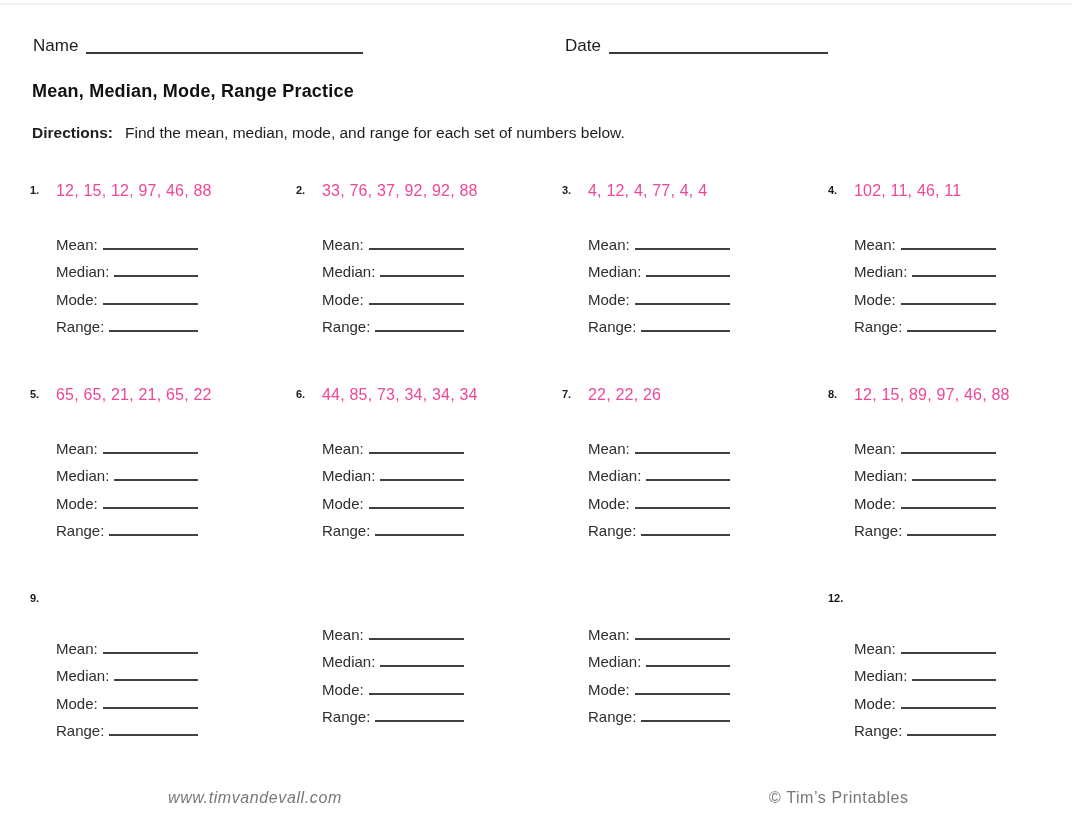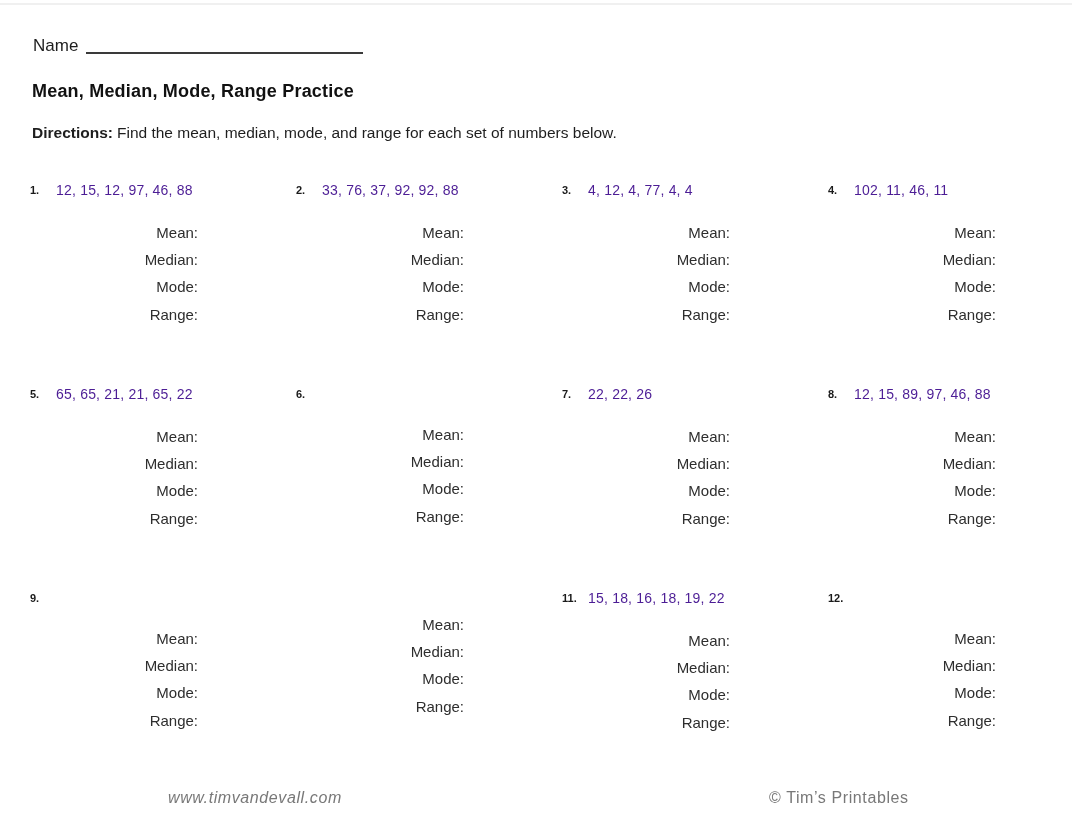--- a/index.html
+++ b/index.html
@@ -45,57 +45,56 @@
     font-weight: bold;
     color: #111111;
     letter-spacing: 0.2px;
   }
   .directions {
     position: absolute;
     left: 32px; top: 124px;
     font-size: 15.5px;
     color: #1e1e1e;
   }
-  .directions b { margin-right: 4px; }
+  .directions b { margin-right: 12px; }
   
   .problems-grid {
     position: absolute;
     left: 30px; top: 182px;
     display: grid;
     grid-template-columns: repeat(4, 266px);
     grid-auto-rows: 204px;
   }
   .problem { position: relative; }
   .problem-head { display: flex; align-items: flex-start; }
   .pnum {
     font-size: 11px;
     font-weight: bold;
     color: #1a1a1a;
     width: 26px;
     flex: 0 0 26px;
     padding-top: 2px;
   }
   .pset {
-    font-size: 14px;
-    color: #4c1d95;
+    font-size: 16px;
+    color: #ec4899;
     letter-spacing: 0.2px;
     white-space: nowrap;
   }
   .stats {
     margin-left: 26px;
     margin-top: 26px;
     width: 142px;
   }
   .stat-row {
     display: flex;
     align-items: flex-end;
     height: 27.2px;
     font-size: 15px;
     color: #2e2e2e;
-    flex-direction: column;
   }
   .stat-line {
     flex: 1;
     border-bottom: 2px solid #404040;
     margin-left: 5px;
     margin-bottom: 3px;
     height: 1px;
   }
   
   .footer-text {
@@ -112,20 +111,24 @@
 <body>
 
 <div class="page">
   <div class="top-rule"></div>
 
   <div class="name-date-field field-name">
     <span>Name</span>
     <span class="blank-rule"></span>
   </div>
 
+  <div class="name-date-field field-date">
+    <span>Date</span>
+    <span class="blank-rule"></span>
+  </div>
 
   <div class="page-title">Mean, Median, Mode, Range Practice</div>
 
   <div class="directions">
     <b>Directions:</b><span>Find the mean, median, mode, and range for each set of numbers below.</span>
   </div>
 
   <div class="problems-grid">
   <div class="problem">
     <div class="problem-head">
@@ -248,20 +251,21 @@
       <div class="stat-row">
         <span>Range:</span>
         <span class="stat-line"></span>
       </div>
     </div>
   </div>
 
   <div class="problem">
     <div class="problem-head">
       <span class="pnum">6.</span>
+      <span class="pset">44, 85, 73, 34, 34, 34</span>
     </div>
     <div class="stats">
       <div class="stat-row">
         <span>Mean:</span>
         <span class="stat-line"></span>
       </div>
       <div class="stat-row">
         <span>Median:</span>
         <span class="stat-line"></span>
       </div>
@@ -365,24 +369,20 @@
         <span class="stat-line"></span>
       </div>
       <div class="stat-row">
         <span>Range:</span>
         <span class="stat-line"></span>
       </div>
     </div>
   </div>
 
   <div class="problem">
-    <div class="problem-head">
-      <span class="pnum">11.</span>
-      <span class="pset">15, 18, 16, 18, 19, 22</span>
-    </div>
     <div class="stats">
       <div class="stat-row">
         <span>Mean:</span>
         <span class="stat-line"></span>
       </div>
       <div class="stat-row">
         <span>Median:</span>
         <span class="stat-line"></span>
       </div>
       <div class="stat-row">

